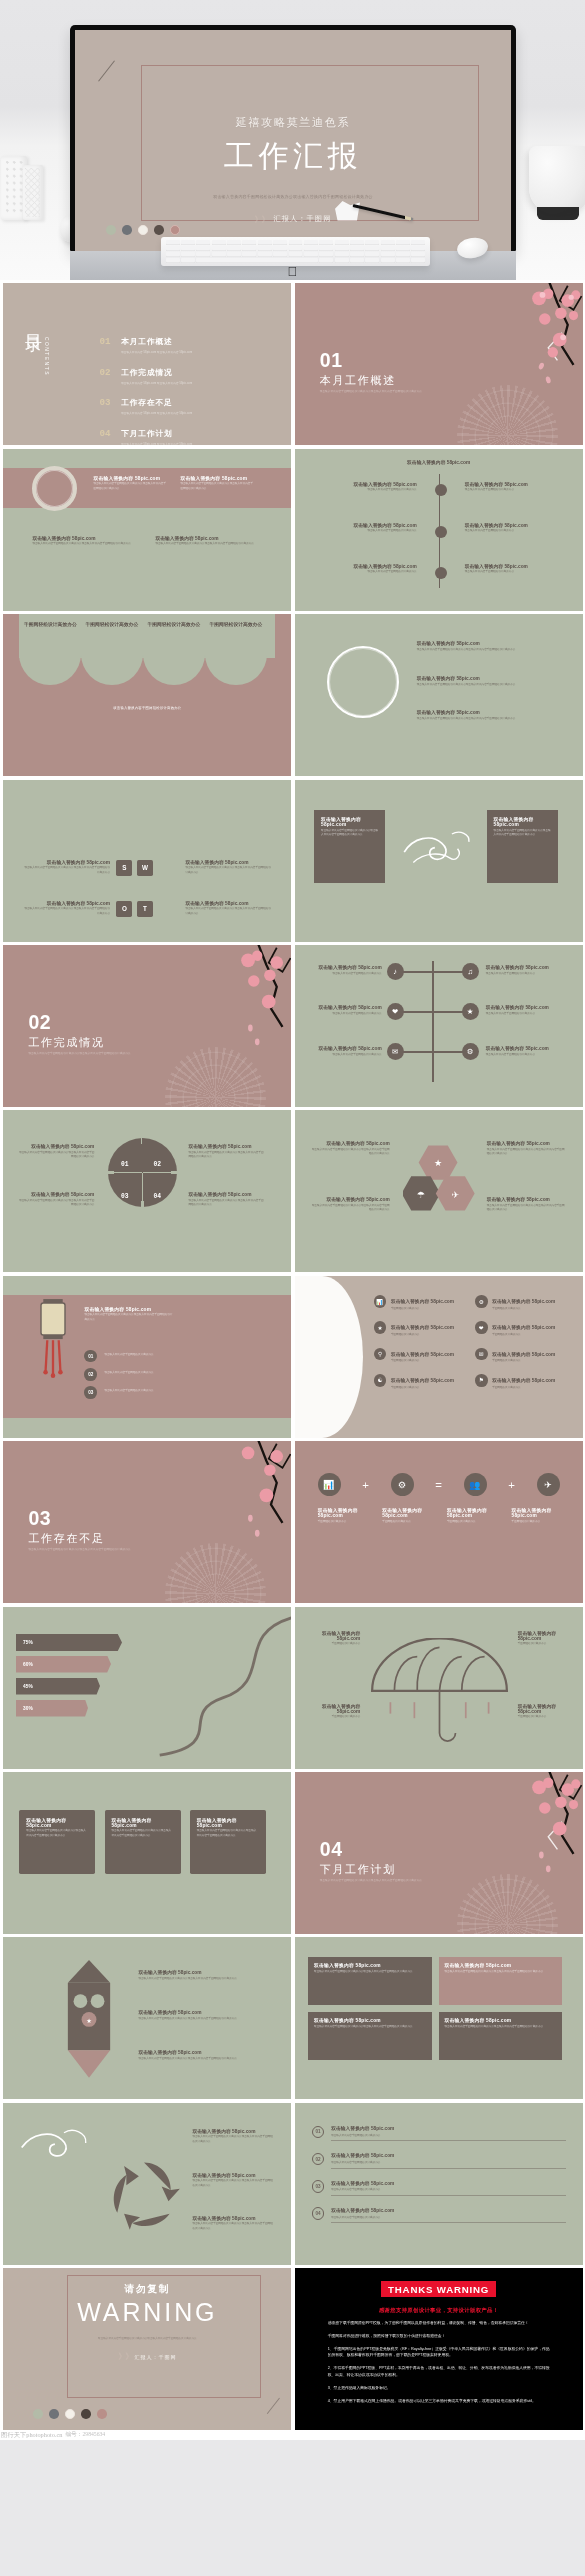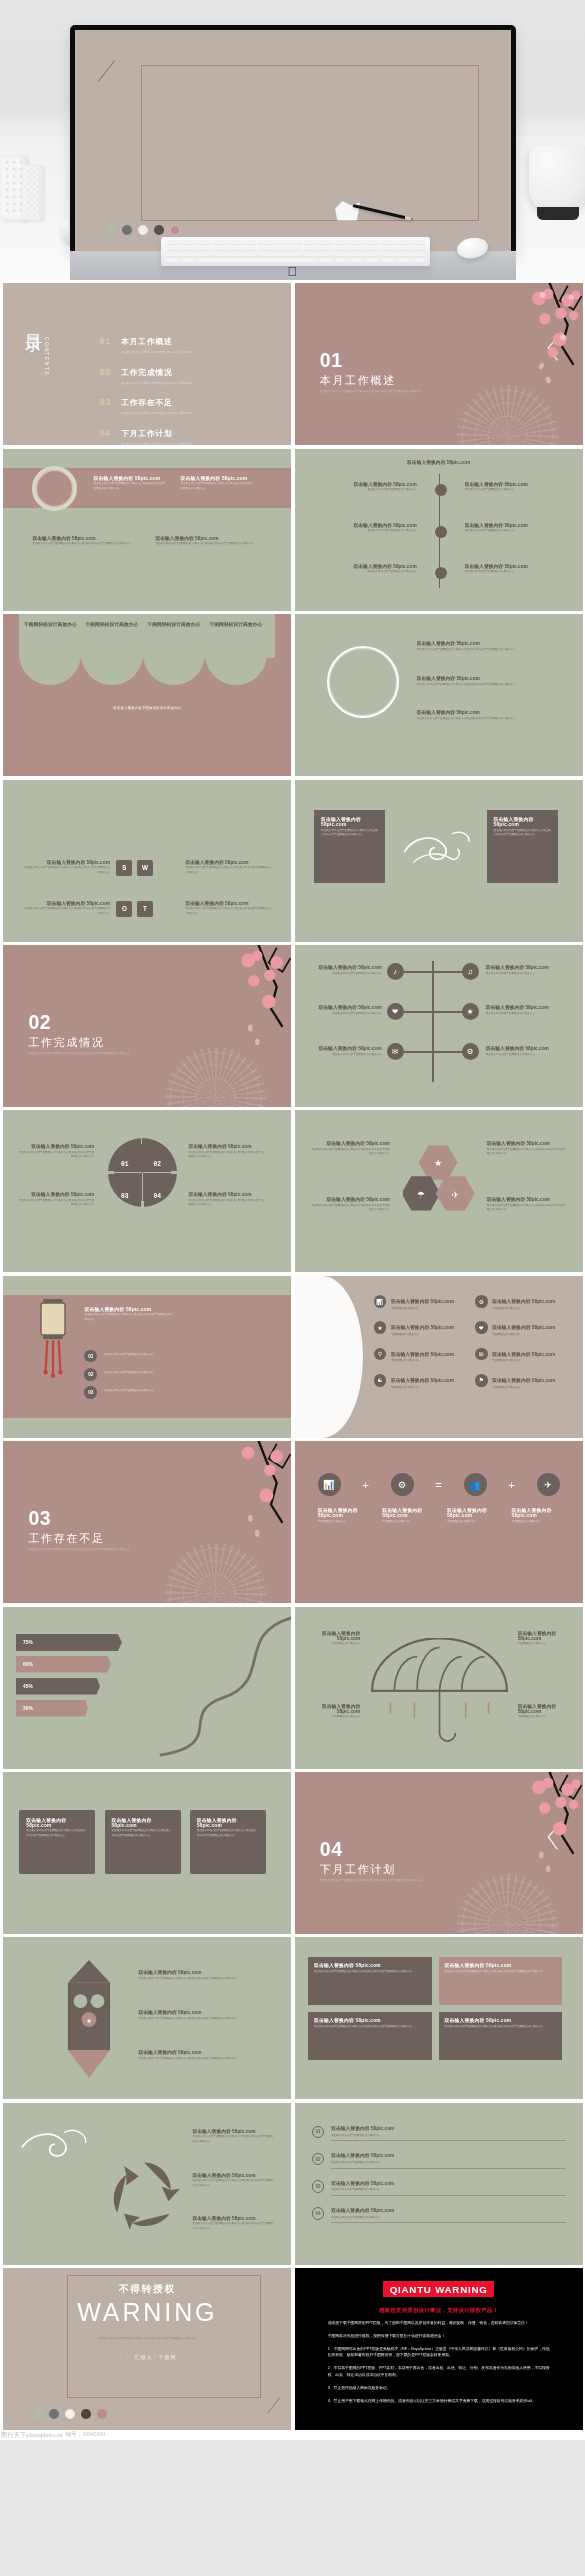--- a/index.html
+++ b/index.html
@@ -260,20 +260,29 @@
     <div class="egg"></div>
     <div class="teapot"></div>
   </div>
 
   <div class="monitor">
     <div class="bezel">
       <div class="screen">
         <div class="screen-inner"></div>
         <div class="slash-deco"></div>
         <div class="title-frame"></div>
+        <div class="title-block">
+          <div class="t-sub">延禧攻略莫兰迪色系</div>
+          <div class="t-main">工作汇报</div>
+          <div class="t-desc">双击输入替换内容千图网轻松设计高效办公双击输入替换内容千图网轻松设计高效办公</div>
+          <div class="t-presenter">
+            <span class="chev">》》</span>
+            <span>汇报人：千图网</span>
+          </div>
+        </div>
         <div class="swatches">
           <span class="sw" style="background:#b3bba8"></span>
           <span class="sw" style="background:#6f7378"></span>
           <span class="sw" style="background:#f2efe9;border:0.6px solid #efe7e0"></span>
           <span class="sw" style="background:#5a504a"></span>
           <span class="sw" style="background:#b98f89;border:0.6px solid #d7b8b2"></span>
         </div>
       </div>
     </div>
     <div class="chin">
@@ -982,40 +991,40 @@
         <span style="flex:1;border-bottom:0.6px solid rgba(109,98,91,.45);padding-bottom:2.3px">
           <span class="ph-h-d">双击输入替换内容 58pic.com</span>
           <div class="ph-b-d">双击输入替换内容千图网轻松设计高效办公</div>
         </span>
       </div>
     </div>
   </div>
 
   <div class="slide s-taupe">
     <div class="thanks-frame"></div>
-    <div class="thx-cn">不得转授权</div>
+    <div class="thx-cn">请勿复制</div>
     <div class="thx-en">WARNING</div>
     <div class="thx-desc">双击输入替换内容千图网轻松设计高效办公双击输入替换内容千图网轻松设计高效办公</div>
     <div class="thx-pres">
       <span class="chev">》》</span>
       <span>汇报人：千图网</span>
     </div>
     <div class="swatches" style="left:30px;bottom:11.4px">
       <span class="sw" style="background:#b3bba8"></span>
       <span class="sw" style="background:#6f7378"></span>
       <span class="sw" style="background:#f5f1ea;border:0.6px solid #efe7e0"></span>
       <span class="sw" style="background:#4c423c"></span>
       <span class="sw" style="background:#b98f89"></span>
     </div>
     <div style="position:absolute;right:17px;bottom:15px;width:1.1px;height:19.5px;background:#8d817a;transform:rotate(38deg)"></div>
   </div>
 
   <div class="slide s-dark">
     <div class="warn-wrap">
-      <span class="warn-badge">QIANTU WARNING</span>
+      <span class="warn-badge">THANKS WARNING</span>
       <div class="warn-sub">感谢您支持原创设计事业，支持设计版权产品！</div>
       <div class="warn-p">感谢您下载千图网原创PPT模板，为了您和千图网以及原创作者的利益，请勿复制、传播、销售，否则将承担法律责任！</div>
       <div class="warn-p">千图网将对作品进行维权，按照传播下载次数的十倍进行索取赔偿金！</div>
       <div class="warn-p">1、千图网网站出售的PPT模版是免版税类（RF：Royalty-free）正版受《中华人民共和国著作法》和《世界版权公约》的保护，作品的所有权、版权和著作权归千图网所有，您下载的是PPT模版素材使用权。</div>
       <div class="warn-p">2、不得将千图网的PPT模版、PPT素材，本身用于再出售，或者出租、出借、转让、分销、发布或者作为礼物供他人使用，不得转授权、出卖、转让本协议或本协议中的权利。</div>
       <div class="warn-p">3、禁止把作品纳入商标或服务标记。</div>
       <div class="warn-p">4、禁止用户用下载格式在网上传播作品。或者作品可以让第三方单独付费或共享免费下载，或通过转疑电话服务系统作util。</div>
     </div>
   </div>
 

